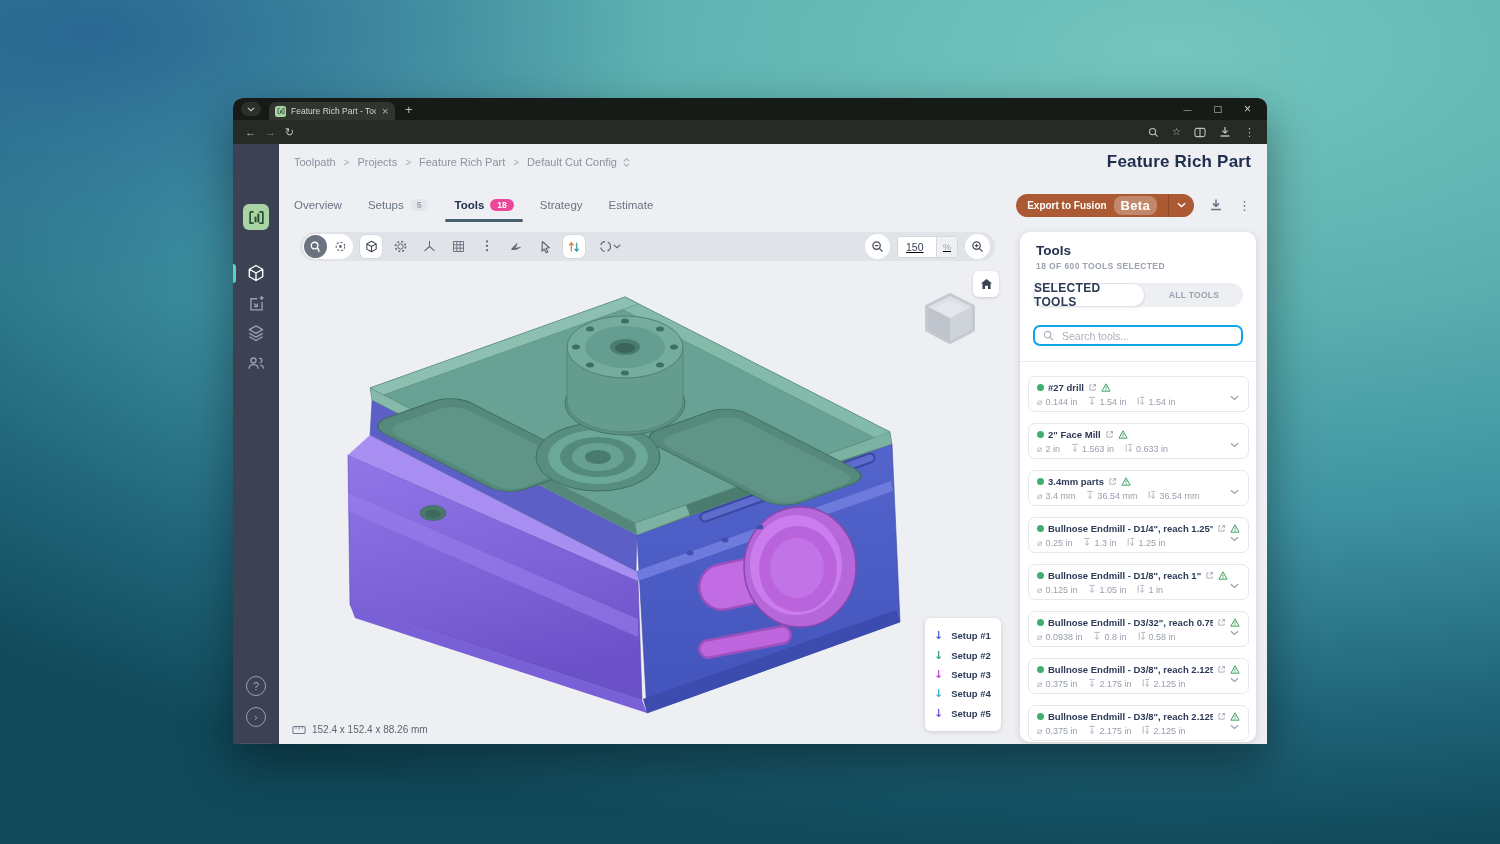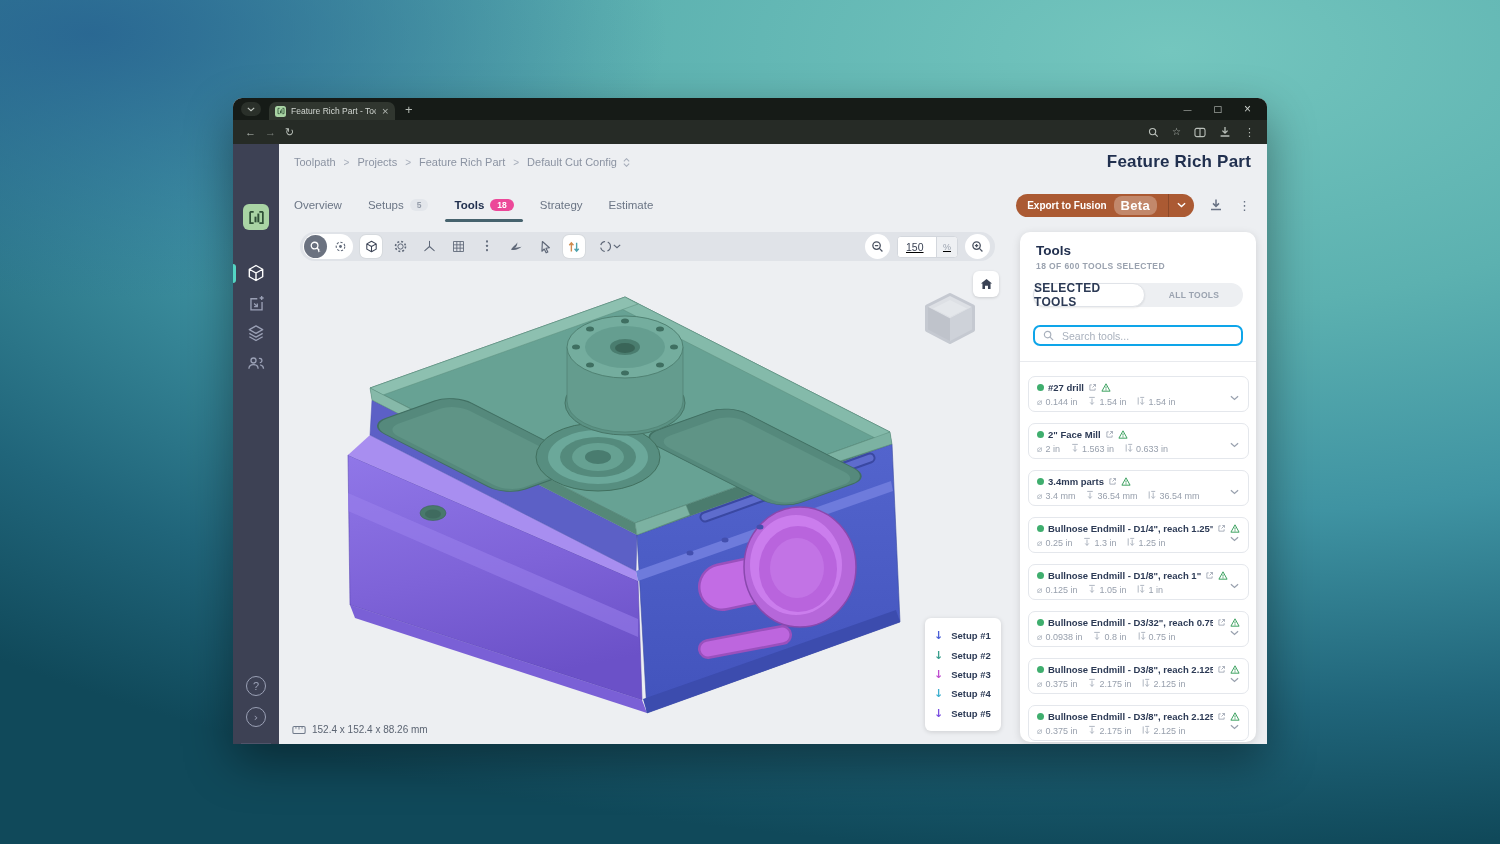--- a/index.html
+++ b/index.html
@@ -716,21 +716,21 @@
             <span class="tc-spec">
                   <span><svg width="8" height="10" viewBox="0 0 10 12">
                       <path d="M1.5 1.5 H8.5 M5 3 V10 M2.8 7.8 L5 10.3 L7.2 7.8" fill="none" stroke="#a5adb9" stroke-width="1.1"></path>
                     </svg></span>
                   <span>0.8 in</span>
                 </span>
             <span class="tc-spec">
                   <span><svg width="8" height="10" viewBox="0 0 10 12">
                       <path d="M4 1.5 H9 M6.5 3 V10 M4.3 7.8 L6.5 10.3 L8.7 7.8 M1.5 1.5 V10.5" fill="none" stroke="#a5adb9" stroke-width="1.1"></path>
                     </svg></span>
-                  <span>0.75 in</span>
+                  <span>0.58 in</span>
                 </span>
           </div>
         </div>
 
         <div class="tool-card">
           <div class="tc-row1">
             <span class="tc-dot"></span>
             <span class="tc-name">Bullnose Endmill - D3/8", reach 2.125"</span>
             <span class="tc-ico">
                   <svg width="9" height="9" viewBox="0 0 12 12">

